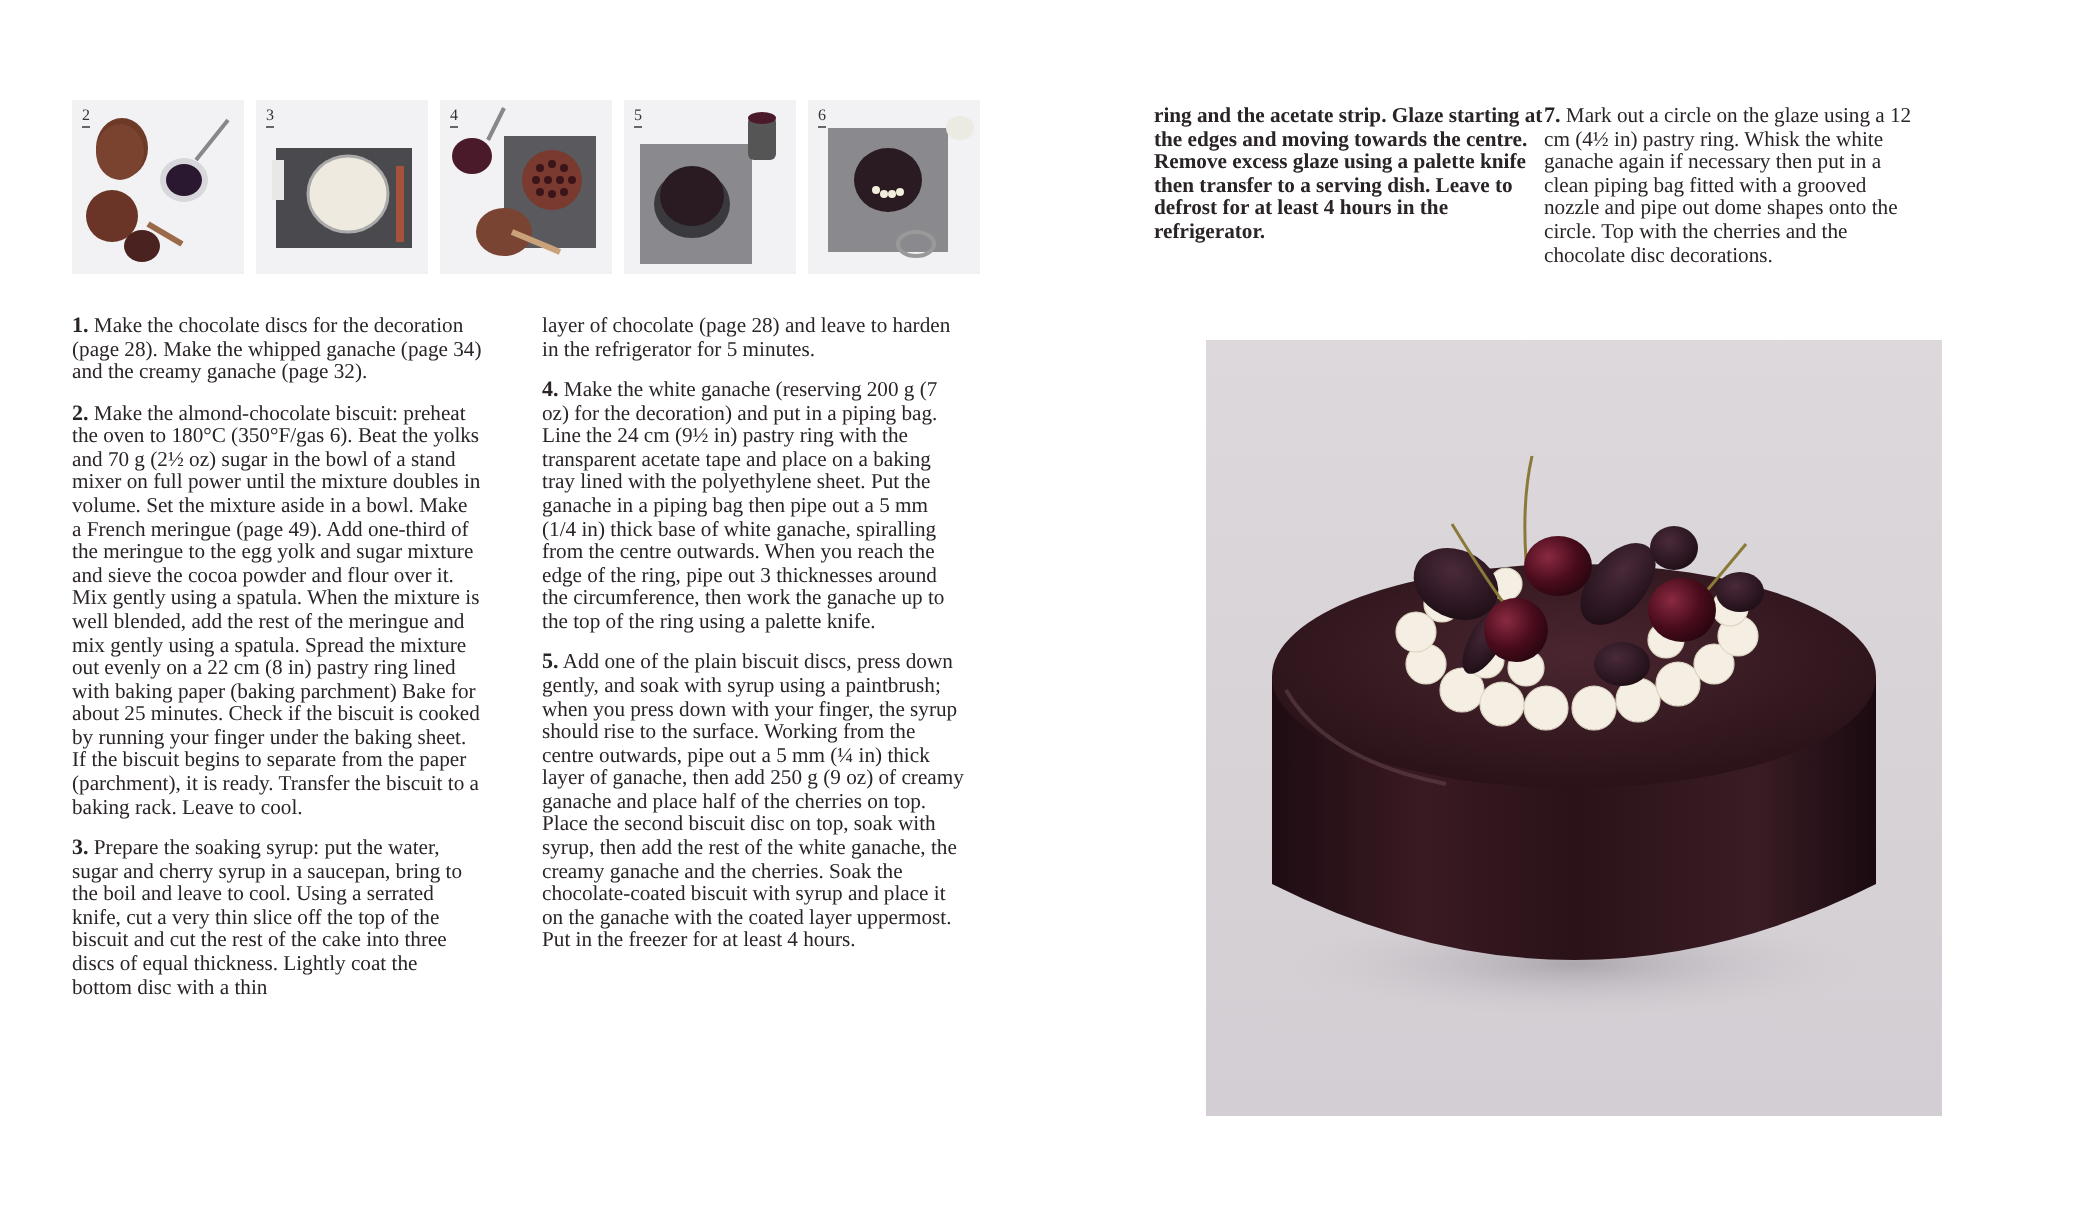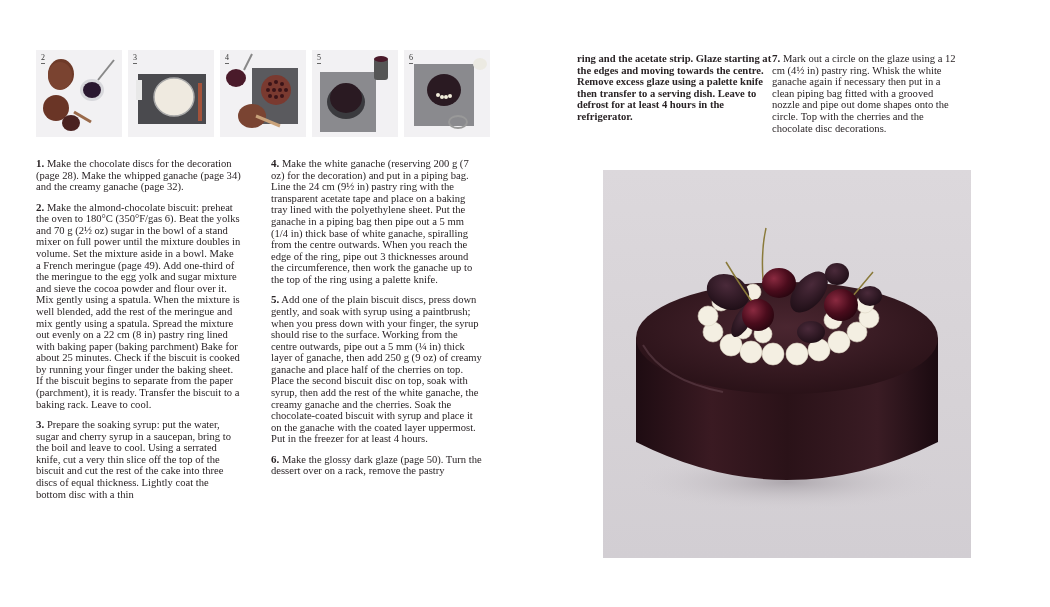--- a/index.html
+++ b/index.html
@@ -112,23 +112,23 @@
       </div>
     </div>
 
     <div class="col col1">
       <p><span class="n">1.</span> <span>Make the chocolate discs for the decoration (page 28). Make the whipped ganache (page 34) and the creamy ganache (page 32).</span></p>
       <p><span class="n">2.</span> <span>Make the almond-chocolate biscuit: preheat the oven to 180°C (350°F/gas 6). Beat the yolks and 70 g (2½ oz) sugar in the bowl of a stand mixer on full power until the mixture doubles in volume. Set the mixture aside in a bowl. Make a French meringue (page 49). Add one-third of the meringue to the egg yolk and sugar mixture and sieve the cocoa powder and flour over it. Mix gently using a spatula. When the mixture is well blended, add the rest of the meringue and mix gently using a spatula. Spread the mixture out evenly on a 22 cm (8 in) pastry ring lined with baking paper (baking parchment) Bake for about 25 minutes. Check if the biscuit is cooked by running your finger under the baking sheet. If the biscuit begins to separate from the paper (parchment), it is ready. Transfer the biscuit to a baking rack. Leave to cool.</span></p>
       <p><span class="n">3.</span> <span>Prepare the soaking syrup: put the water, sugar and cherry syrup in a saucepan, bring to the boil and leave to cool. Using a serrated knife, cut a very thin slice off the top of the biscuit and cut the rest of the cake into three discs of equal thickness. Lightly coat the bottom disc with a thin</span></p>
     </div>
 
     <div class="col col2">
+      <p><span>layer of chocolate (page 28) and leave to harden in the refrigerator for 5 minutes.</span></p>
       <p><span class="n">4.</span> <span>Make the white ganache (reserving 200 g (7 oz) for the decoration) and put in a piping bag. Line the 24 cm (9½ in) pastry ring with the transparent acetate tape and place on a baking tray lined with the polyethylene sheet. Put the ganache in a piping bag then pipe out a 5 mm (1/4 in) thick base of white ganache, spiralling from the centre outwards. When you reach the edge of the ring, pipe out 3 thicknesses around the circumference, then work the ganache up to the top of the ring using a palette knife.</span></p>
       <p><span class="n">5.</span> <span>Add one of the plain biscuit discs, press down gently, and soak with syrup using a paintbrush; when you press down with your finger, the syrup should rise to the surface. Working from the centre outwards, pipe out a 5 mm (¼ in) thick layer of ganache, then add 250 g (9 oz) of creamy ganache and place half of the cherries on top. Place the second biscuit disc on top, soak with syrup, then add the rest of the white ganache, the creamy ganache and the cherries. Soak the chocolate-coated biscuit with syrup and place it on the ganache with the coated layer uppermost. Put in the freezer for at least 4 hours.</span></p>
-      <p><span class="n">6.</span> <span>Make the glossy dark glaze (page 50). Turn the dessert over on a rack, remove the pastry</span></p>
     </div>
 
     <div class="folio" style="left:257px;">82</div>
   </div>
 
   <div class="page page-right">
     <div class="folio" style="left:258px;">83</div>
   </div>
 
   <div class="col col3">

